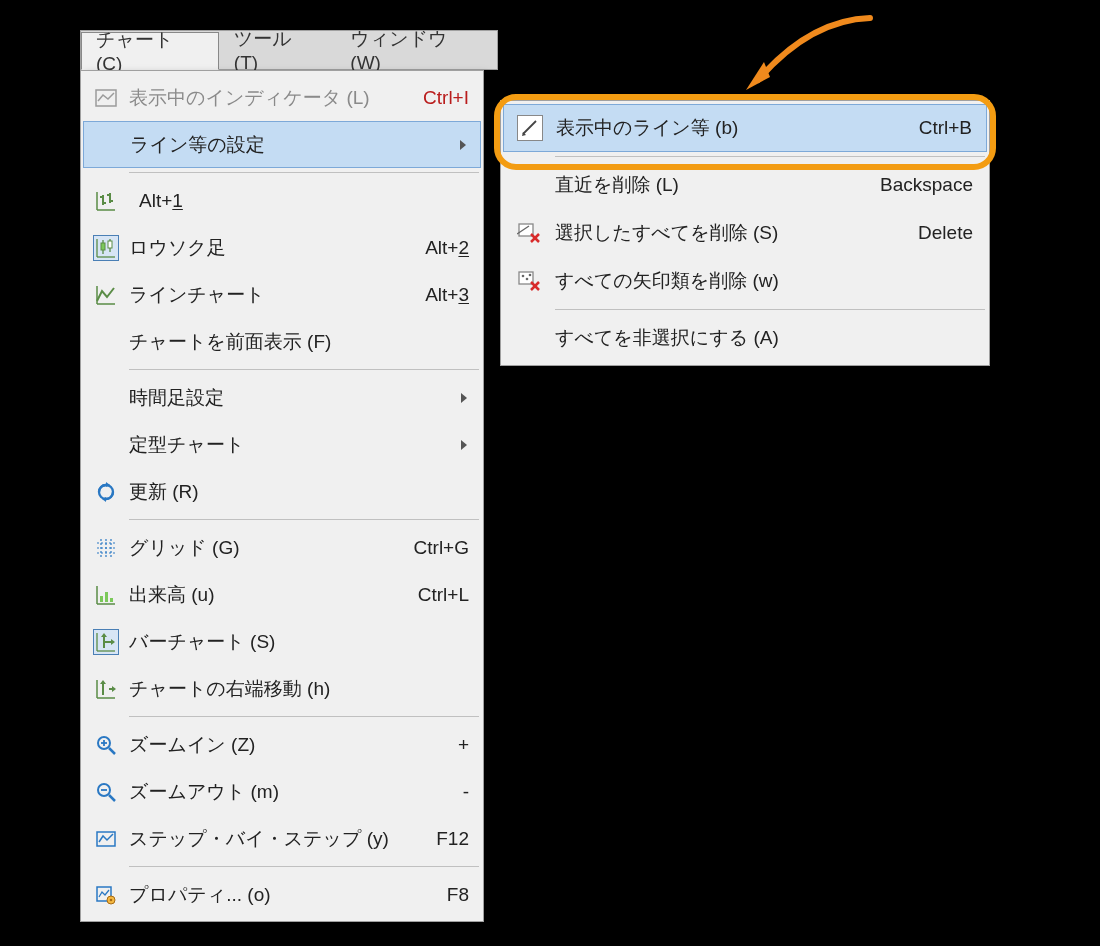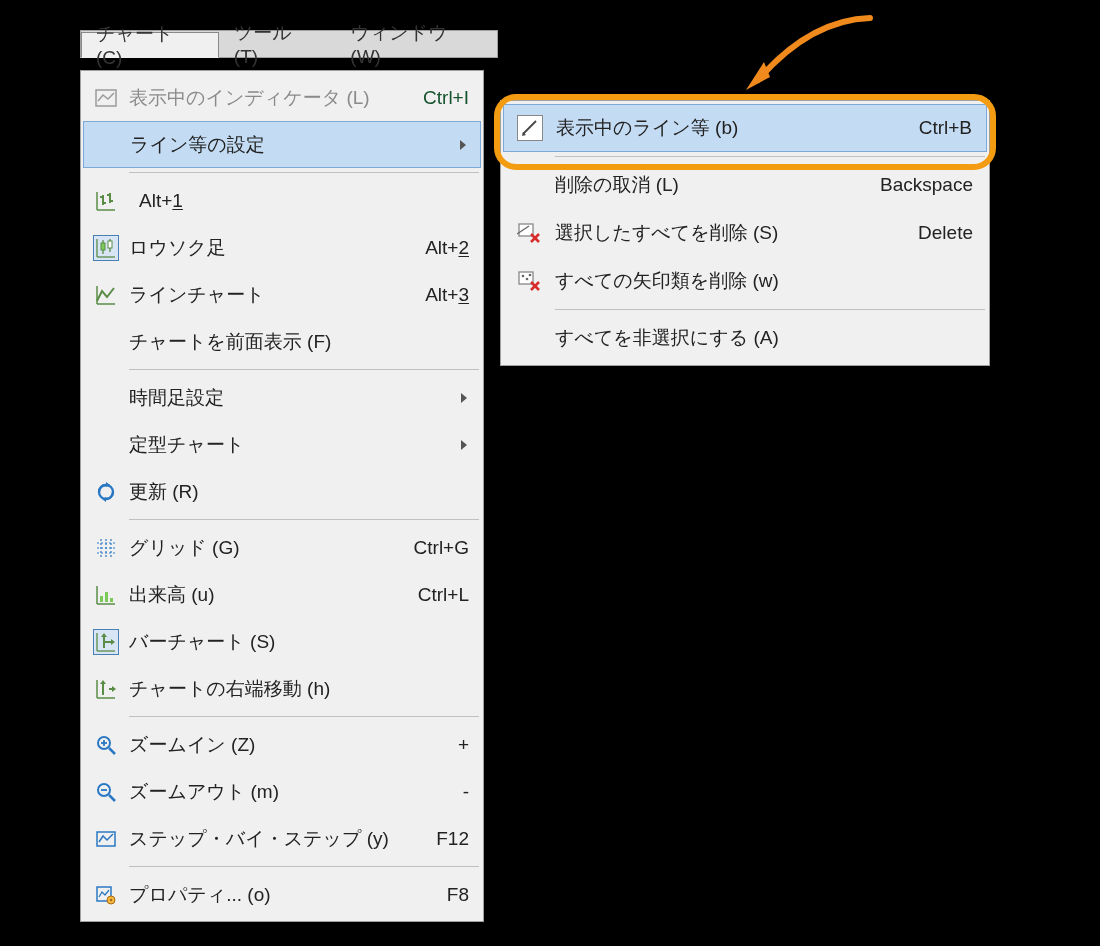--- a/index.html
+++ b/index.html
@@ -9,21 +9,21 @@
     background: #000;
     font-family: "Meiryo UI", "Yu Gothic UI", sans-serif;
     font-size: 18px;
     position: relative;
   }
   .menubar {
     position: absolute;
     left: 80px;
     top: 30px;
     width: 418px;
-    height: 28px;
+    height: 40px;
     background: #d9d9d9;
     border: 1px solid #a0a0a0;
     display: flex;
     align-items: stretch;
   }
   .menubar-item {
     padding: 6px 14px 6px 14px;
     color: #333;
     display: flex;
     align-items: center;
@@ -67,21 +67,21 @@
     white-space: nowrap;
     font-size: 19px;
   }
   .menu-item .label.disabled { color: #8a8a8a; }
   .menu-item .shortcut {
     color: #222;
     font-size: 19px;
     margin-left: 10px;
     white-space: nowrap;
   }
-  .menu-item .shortcut.disabled { color: #14532d; }
+  .menu-item .shortcut.disabled { color: #b91c1c; }
   .menu-item.selected {
     background: #c4dcf3;
     border: 1px solid #7da9d8;
   }
   .menu-item .arrow {
     width: 0; height: 0;
     border-top: 5px solid transparent;
     border-bottom: 5px solid transparent;
     border-left: 6px solid #555;
     margin-left: 8px;
@@ -408,21 +408,21 @@
     </span>
       </div>
     <span class="label">表示中のライン等 (b)</span>
     <span class="shortcut">Ctrl+B</span>
   </div>
 
   <div class="separator" style="margin-left:52px"></div>
 
   <div class="sub-item">
     <div class="icon-cell"></div>
-    <span class="label">削除の取消 (L)</span>
+    <span class="label">直近を削除 (L)</span>
     <span class="shortcut">Backspace</span>
   </div>
 
   <div class="sub-item">
     <div class="icon-cell">
         <span class="icon-box">
       <svg width="24" height="22" viewBox="0 0 24 22">
             <rect x="2" y="2" width="14" height="12" fill="#fff" stroke="#888" stroke-width="1.3"></rect>
             <line x="3" y1="12" x2="12" y2="4" stroke="#666" stroke-width="1.4"></line>
             <g transform="translate(14,12)">

